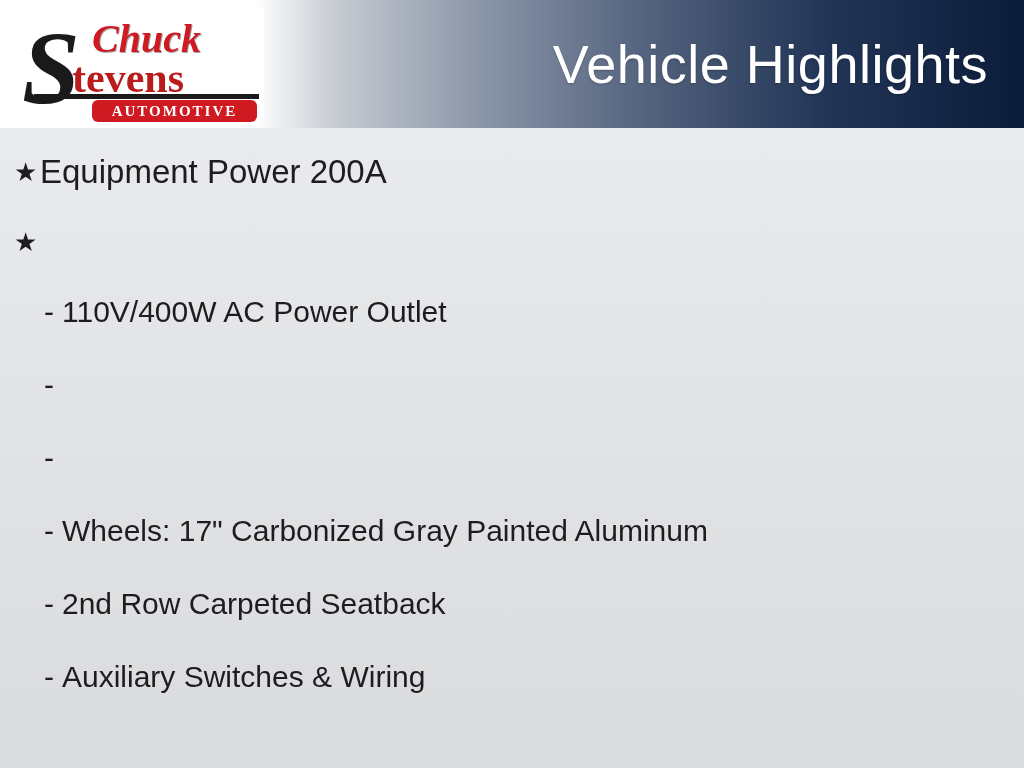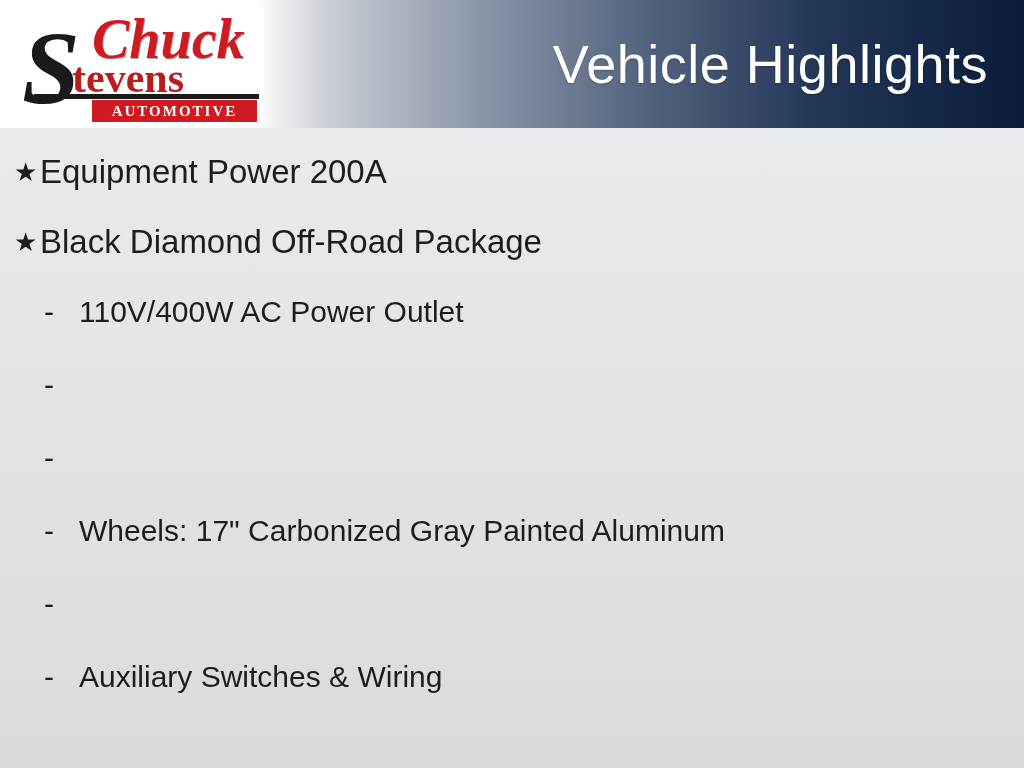--- a/index.html
+++ b/index.html
@@ -59,21 +59,21 @@
     color: #1a1a1a;
     letter-spacing: -4px;
   }
   .logo-chuck {
     position: absolute;
     left: 78px;
     top: 10px;
     font-family: "Liberation Serif", serif;
     font-style: italic;
     font-weight: bold;
-    font-size: 56px;
+    font-size: 40px;
     line-height: 42px;
     color: #cf1a22;
     text-shadow: 1px 1px 0 rgba(0,0,0,0.35);
   }
   .logo-stevens {
     position: absolute;
     left: 58px;
     top: 48px;
     font-family: "Liberation Serif", serif;
     font-weight: bold;
@@ -89,20 +89,21 @@
     width: 165px;
     height: 22px;
     background: #cf1a22;
     color: #ffffff;
     font-family: "Liberation Serif", serif;
     font-weight: bold;
     font-size: 15px;
     line-height: 22px;
     text-align: center;
     letter-spacing: 2px;
+    border-radius: 6px;
   }
   .logo-underline {
     position: absolute;
     left: 20px;
     top: 86px;
     width: 225px;
     height: 5px;
     background: #1a1a1a;
   }
 
@@ -153,21 +154,20 @@
   }
   .item.bullet .text {
     font-size: 33px;
     line-height: 36px;
     letter-spacing: 0px;
   }
   .item.sub .text {
     font-size: 30px;
     line-height: 36px;
     letter-spacing: 0px;
-    margin-left: 17px;
   }
 </style>
 </head>
 <body>
 
 <div class="slide">
 
   <div class="header">
 
     <div class="logo">
@@ -183,21 +183,20 @@
 
   <div class="content">
 
     <div class="item bullet">
       <span class="star">★</span>
       <span class="text">Equipment Power 200A</span>
     </div>
 
     <div class="item bullet">
       <span class="star">★</span>
-      <span class="text">Black Diamond Off-Road Package</span>
     </div>
 
     <div class="item sub">
       <span class="dash">-</span>
       <span class="text">110V/400W AC Power Outlet</span>
     </div>
 
     <div class="item sub">
       <span class="dash">-</span>
     </div>
@@ -206,20 +205,21 @@
       <span class="dash">-</span>
     </div>
 
     <div class="item sub">
       <span class="dash">-</span>
       <span class="text">Wheels: 17" Carbonized Gray Painted Aluminum</span>
     </div>
 
     <div class="item sub">
       <span class="dash">-</span>
+      <span class="text">2nd Row Carpeted Seatback</span>
     </div>
 
     <div class="item sub">
       <span class="dash">-</span>
       <span class="text">Auxiliary Switches &amp; Wiring</span>
     </div>
 
   </div>
 </div>
 

